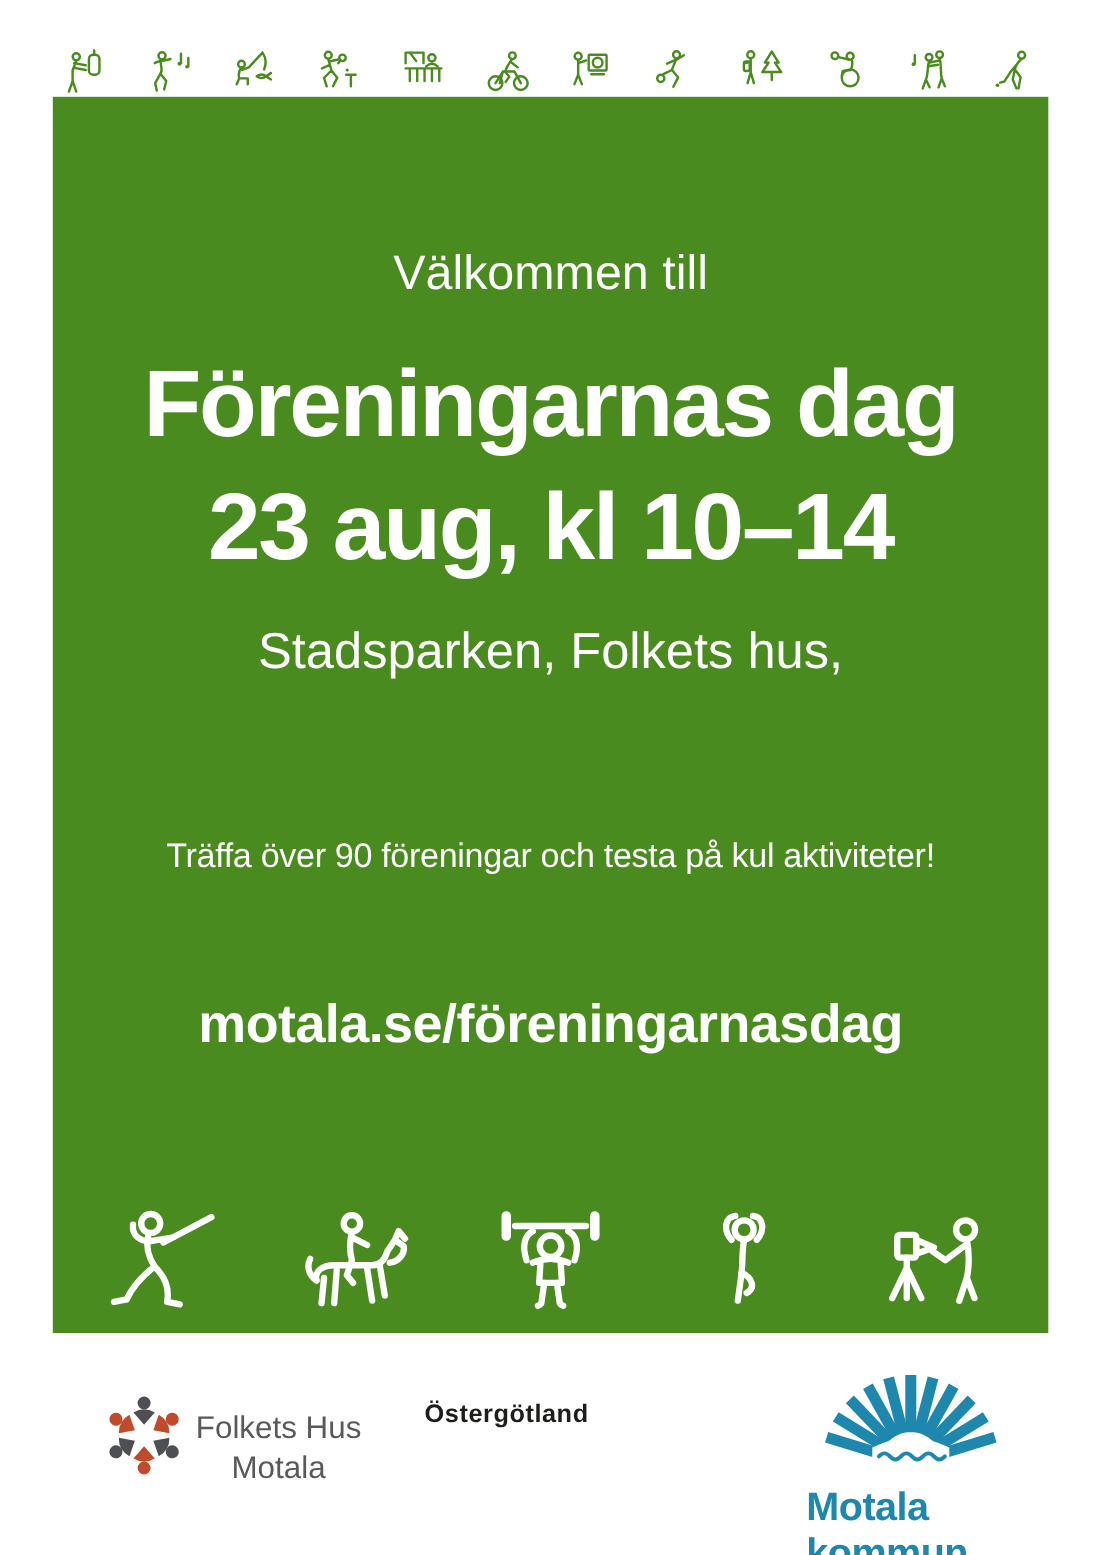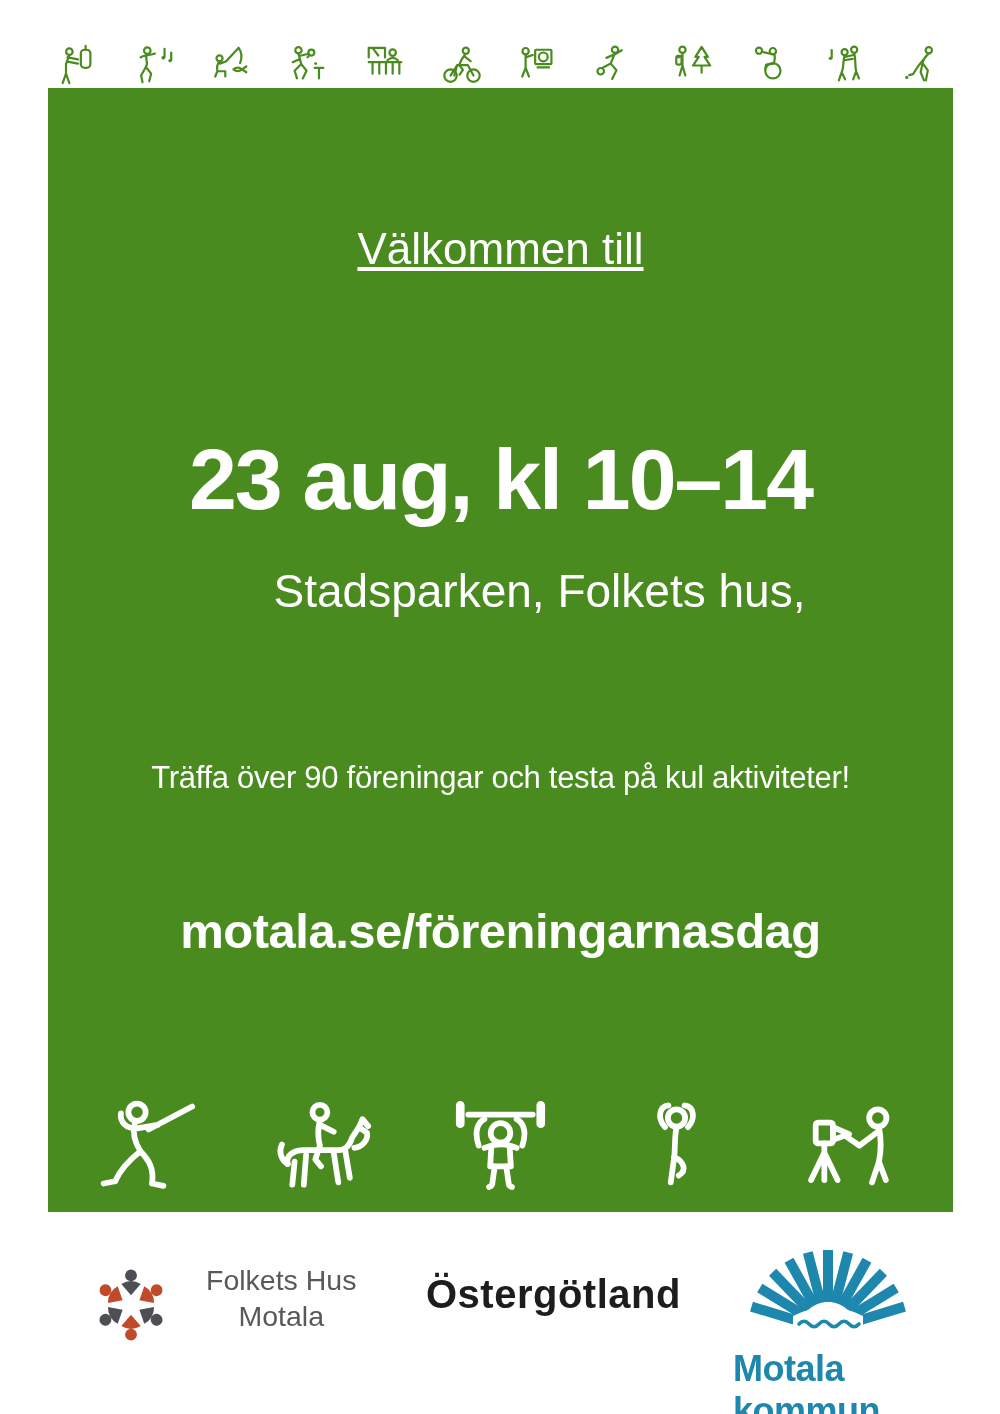--- a/index.html
+++ b/index.html
@@ -7,38 +7,38 @@
           font-family:"Liberation Sans", sans-serif;}
   
   .top-strip{position:absolute;left:48px;top:40px;width:905px;height:48px;
              display:flex;justify-content:space-between;align-items:flex-end;padding:0 6px;box-sizing:border-box;}
   .strip-icon svg{width:46px;height:44px;display:block;}
   .strip-icon svg *{stroke:#4a8b1f;fill:none;stroke-width:2.3;stroke-linecap:round;stroke-linejoin:round;}
   .strip-icon svg .f{fill:#4a8b1f;stroke:none;}
   
   .green-block{position:absolute;left:48px;top:88px;width:905px;height:1124px;background:#4a8b1f;}
   .green-block .txt{position:absolute;left:0;width:100%;text-align:center;color:#ffffff;white-space:nowrap;}
-  .welcome{top:136px;font-size:44px;font-weight:400;text-decoration:underline;}
+  .welcome{top:136px;font-size:44px;font-weight:400;}
   .title1{top:230px;font-size:86px;font-weight:700;letter-spacing:-2px;}
   .title2{top:342px;font-size:86px;font-weight:700;letter-spacing:-2px;}
-  .venue1{top:476px;font-size:46px;font-weight:400;padding-left:39px;}
+  .venue1{top:476px;font-size:46px;font-weight:400;}
   .venue2{top:544px;font-size:46px;font-weight:400;}
   .tagline{top:672px;font-size:31px;font-weight:400;letter-spacing:-0.3px;}
   .url{top:786px;font-size:49px;font-weight:700;letter-spacing:-0.5px;margin-top:29px;}
   
   .bottom-icons{position:absolute;left:0;top:1007px;width:100%;height:115px;
                 display:flex;justify-content:space-between;align-items:flex-end;padding:0 42px;box-sizing:border-box;}
   .big-icon svg{width:117px;height:115px;display:block;}
   .big-icon svg *{stroke:#ffffff;fill:none;stroke-width:5;stroke-linecap:round;stroke-linejoin:round;}
   
   .footer{position:absolute;left:0;top:1212px;width:1000px;height:202px;background:#ffffff;}
-  .logo-fh{position:absolute;left:88px;top:50px;display:flex;align-items:flex-start;gap:32px;}
+  .logo-fh{position:absolute;left:88px;top:50px;display:flex;align-items:flex-end;gap:4px;}
   .logo-fh .fh-text{font-size:28.5px;color:#58595b;line-height:1.28;text-align:center;}
   .logo-rf{position:absolute;left:386px;top:60px;display:flex;align-items:center;gap:14px;}
-  .logo-rf .rf-region{font-size:40px;font-weight:700;color:#1d1d1b;letter-spacing:0.5px;margin-left:40px;}
+  .logo-rf .rf-region{font-size:23px;font-weight:700;color:#1d1d1b;letter-spacing:0.5px;}
   .logo-mk{position:absolute;left:733px;top:28px;width:190px;display:flex;flex-direction:column;align-items:center;}
   .logo-mk .mk-label{margin-top:12px;font-size:36px;font-weight:700;color:#1e87ad;letter-spacing:-0.5px;}
 </style>
 </head>
 <body>
 
 <div class="poster">
 
   <div class="top-strip">
     <span class="strip-icon">
@@ -138,20 +138,21 @@
         <svg viewBox="0 0 48 46">
       <circle cx="29" cy="6.5" r="3.3"></circle>
           <path d="M29 10 C25.5 12.5 23.5 16 22.5 20 M27 12 L18 23 M18 23 L12.5 31.5 L8.5 32.5 M22.5 20 L20.5 29.5 L24 38 M22.5 20 L28 27.5 L26 38"></path>
           <circle class="f" cx="6" cy="35" r="1.7"></circle>
         </svg>
       </span>
   </div>
 
   <div class="green-block">
     <div class="txt welcome">Välkommen till</div>
+    <div class="txt title1">Föreningarnas dag</div>
     <div class="txt title2">23 aug, kl 10–14</div>
     <div class="txt venue1">Stadsparken, Folkets hus,</div>
     <div class="txt tagline">Träffa över 90 föreningar och testa på kul aktiviteter!</div>
     <div class="txt url">motala.se/föreningarnasdag</div>
 
     <div class="bottom-icons">
       <span class="big-icon">
           <svg viewBox="0 0 100 100">
         <circle cx="40" cy="15" r="7.5"></circle>
             <path d="M38 25 C36 33 38 41 43 49"></path>

